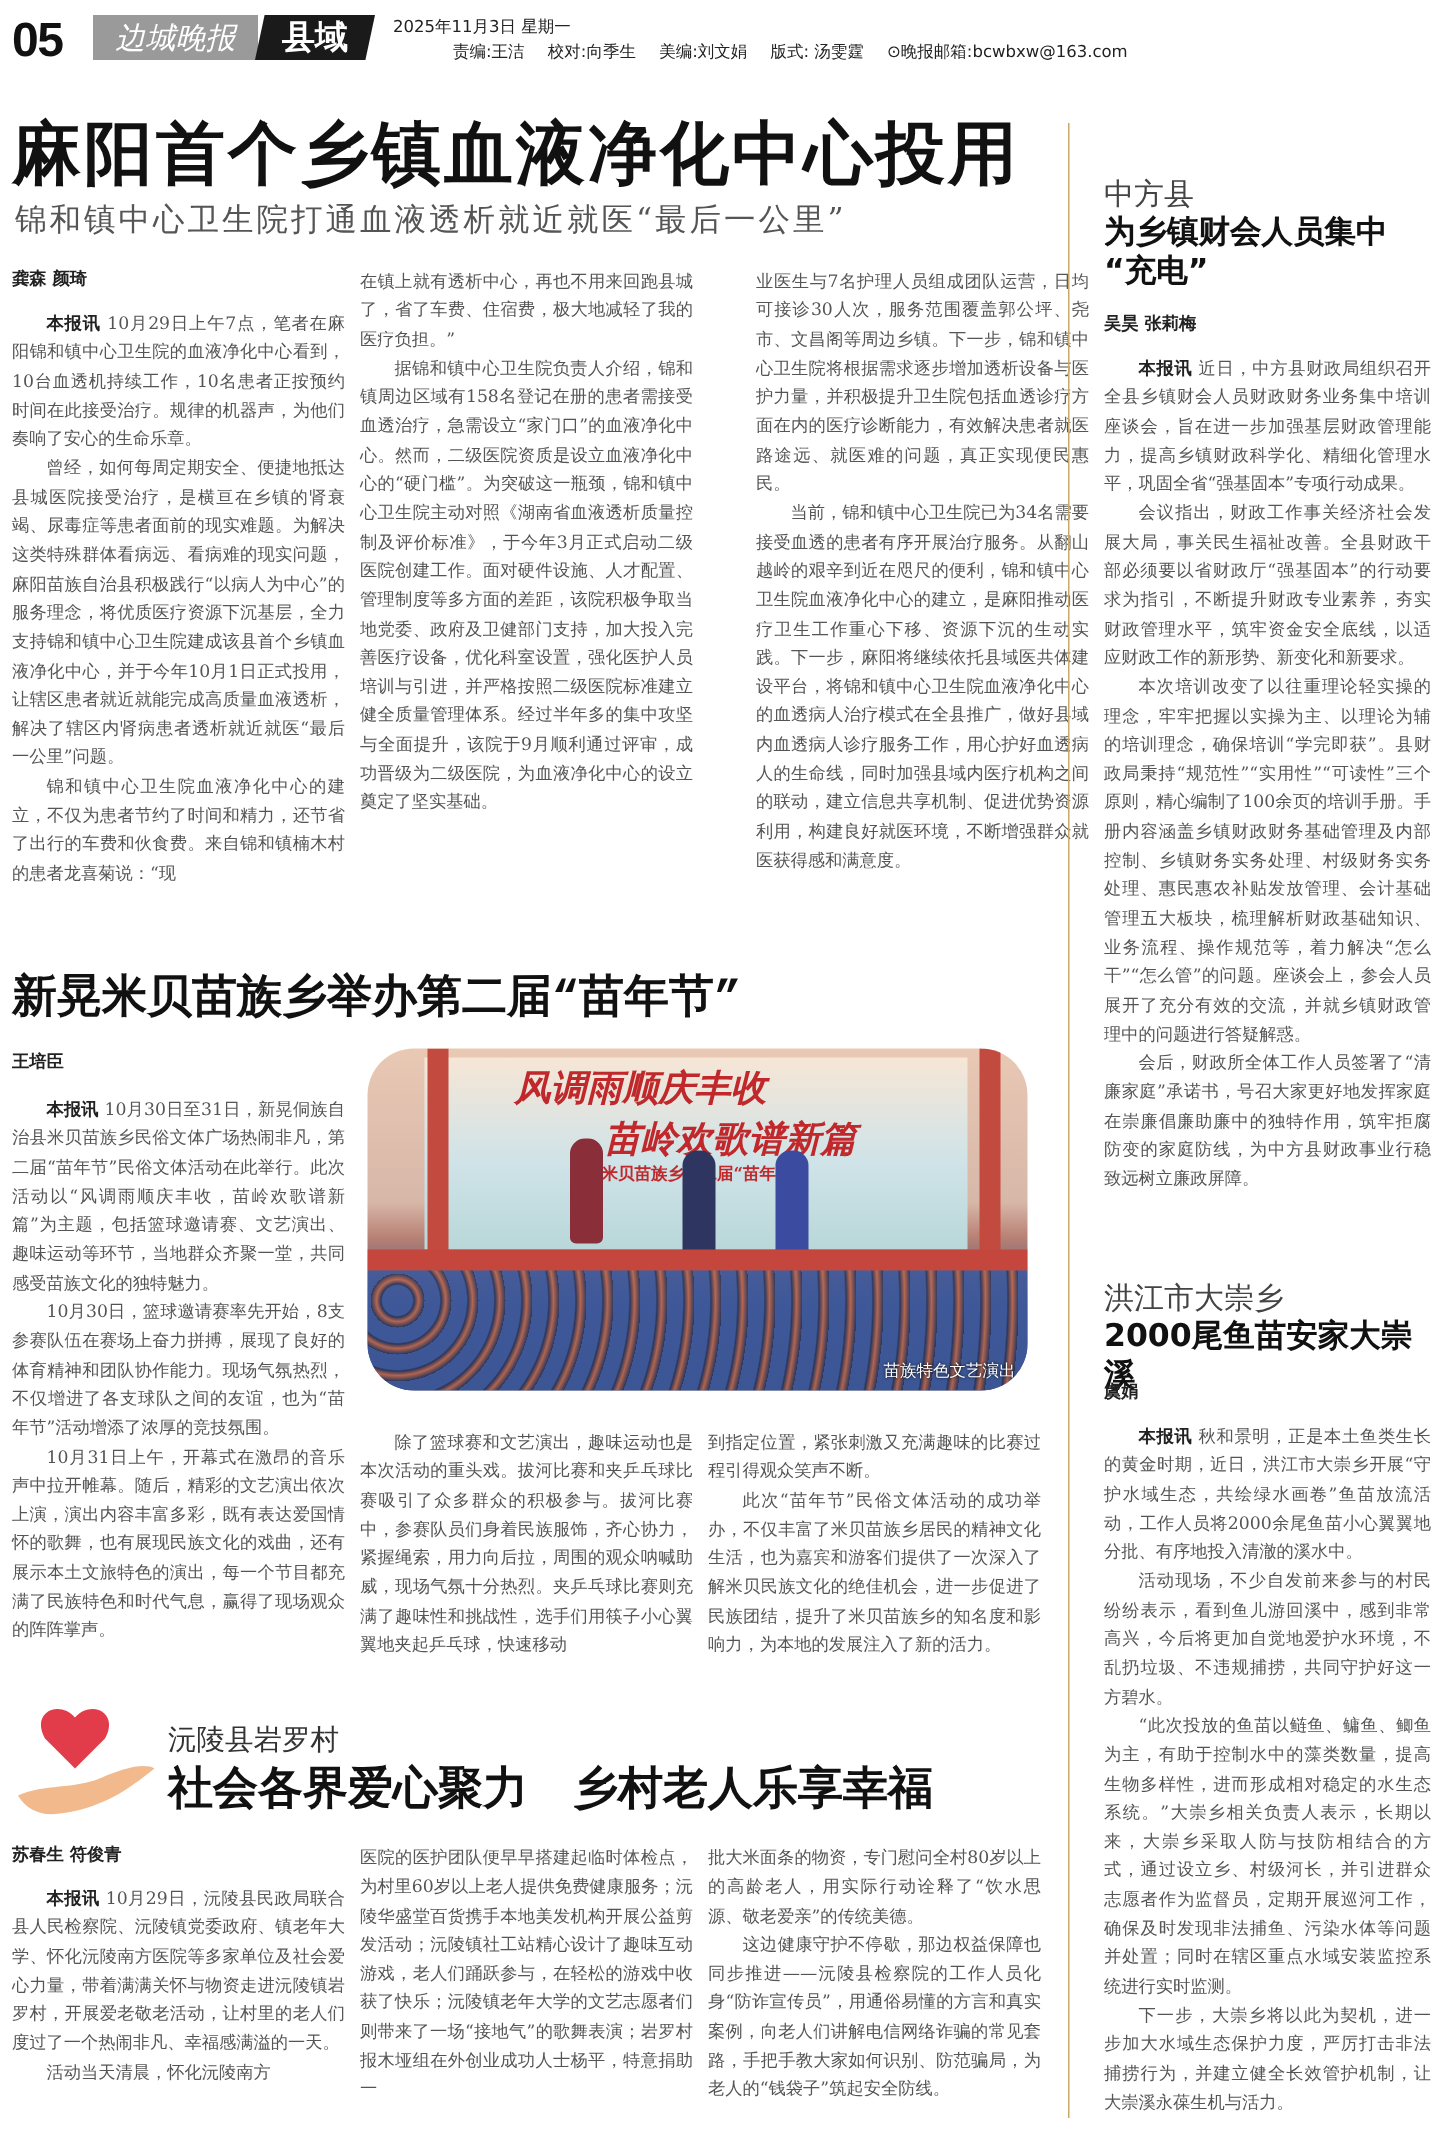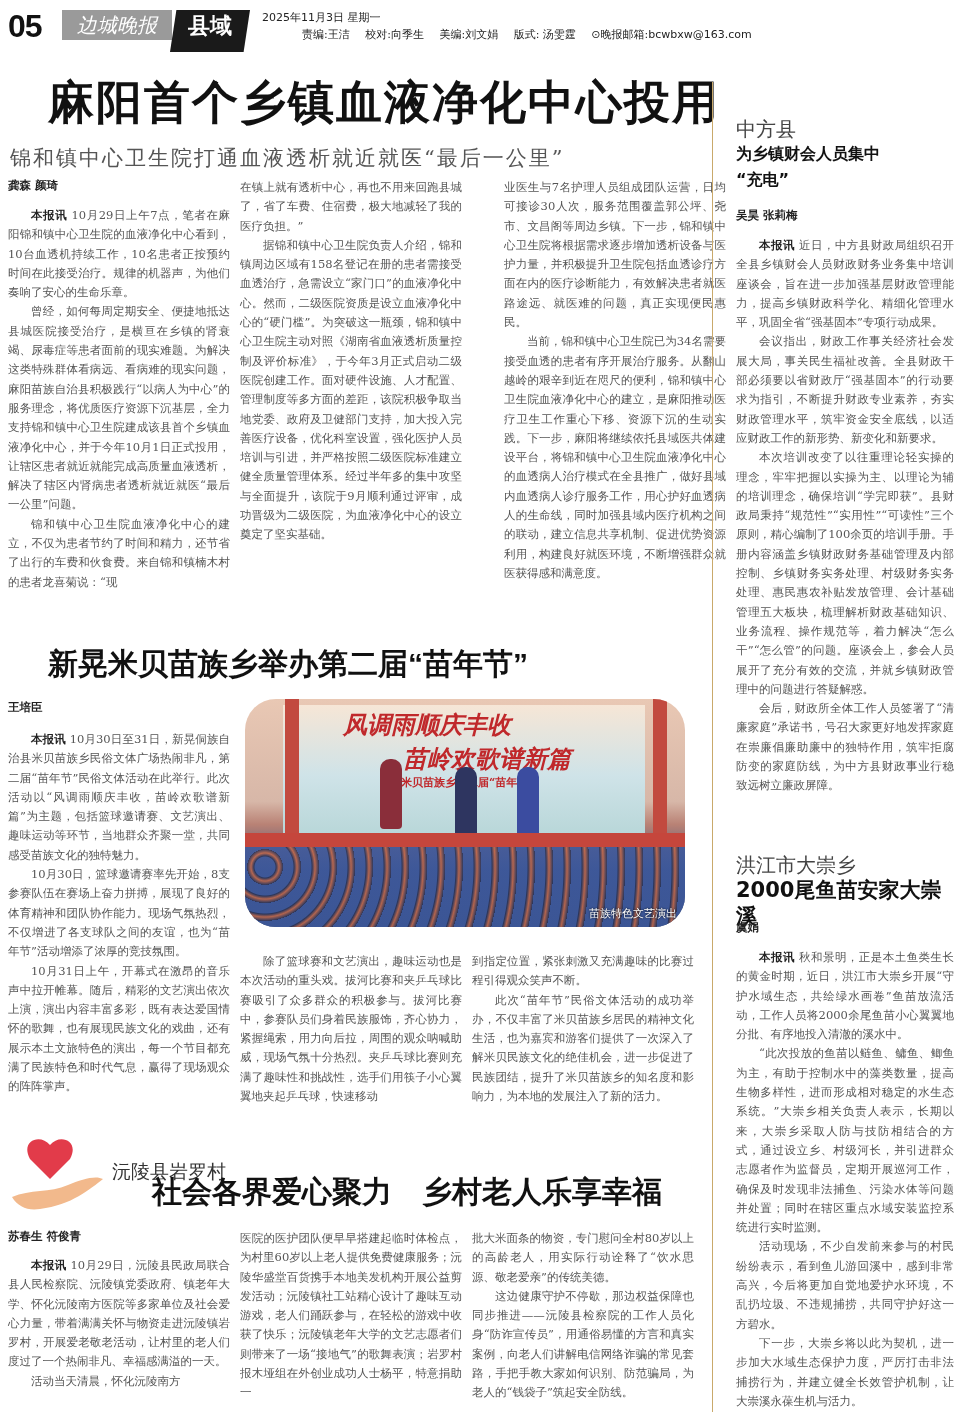--- a/index.html
+++ b/index.html
@@ -1,34 +1,34 @@
 <!DOCTYPE html>
 <html><head>
 <meta charset="utf-8">
 <style>
   html,body{margin:0;padding:0;background:#fff;}
   body{width:960px;height:1422px;position:relative;overflow:hidden;font-family:"DejaVu Sans","Liberation Sans",sans-serif;color:#333;}
   .abs{position:absolute;}
   
   .page-num{left:8px;top:8px;font-family:"Liberation Sans",sans-serif;font-weight:bold;font-size:32px;color:#111;letter-spacing:-1px;}
   .brand{left:62px;top:10px;width:110px;height:30px;background:#9a9a9a;color:#fff;font-family:"DejaVu Serif",serif;font-style:italic;font-size:20px;line-height:30px;text-align:center;}
-  .section-tag{left:170px;top:10px;width:80px;height:42px;background:#1a1a1a;color:#fff;font-family:"DejaVu Serif",serif;font-weight:bold;font-size:22px;line-height:30px;text-align:center;clip-path:polygon(8% 0,100% 0,92% 100%,0 100%);}
+  .section-tag{left:170px;top:10px;width:80px;height:30px;background:#1a1a1a;color:#fff;font-family:"DejaVu Serif",serif;font-weight:bold;font-size:22px;line-height:30px;text-align:center;clip-path:polygon(8% 0,100% 0,92% 100%,0 100%);}
   .date{left:262px;top:10px;font-size:11px;color:#222;}
   .credits{left:262px;top:27px;font-size:11px;color:#222;white-space:nowrap;margin-left:40px;}
   .credits span{margin-right:12px;}
   
-  .h1{font-family:Liberation Sans, sans-serif;font-weight:bold;color:#111;white-space:nowrap;margin-left:40px;}
-  .sub{font-family:"DejaVu Serif",serif;color:#555;white-space:nowrap;margin-top:12px;}
+  .h1{font-family:Liberation Mono, monospace;font-weight:bold;color:#111;white-space:nowrap;}
+  .sub{font-family:"DejaVu Serif",serif;color:#555;white-space:nowrap;}
   .byline{font-weight:bold;font-size:11.5px;color:#222;}
   .col{font-family:"DejaVu Serif",serif;font-size:11.5px;line-height:19.3px;color:#555;text-align:justify;}
   .col p{margin:0;text-indent:2em;}
   .col p b{color:#222;}
   .vline{background:#c9a96b;width:1px;}
   .side-kicker{font-family:"DejaVu Serif",serif;font-size:20px;color:#444;}
-  .side-title{font-family:"DejaVu Sans",sans-serif;font-weight:bold;font-size:16px;color:#111;line-height:26px;}
+  .side-title{font-family:"DejaVu Sans",sans-serif;font-weight:bold;font-size:21px;color:#111;line-height:26px;}
   .photo{overflow:hidden;background:linear-gradient(180deg,#e9c8b4 0%,#d7b7a8 45%,#b98275 55%,#3b4a78 75%,#2b3a63 100%);}
   .banner{position:absolute;left:38px;top:6px;right:40px;height:128px;background:linear-gradient(180deg,#f6e6d6 0%,#cfe3e8 55%,#b9d7d9 100%);}
   .banner-line1{position:absolute;left:60px;top:4px;font-family:"DejaVu Serif",serif;font-size:24px;color:#c0282b;font-weight:bold;font-style:italic;}
   .banner-line2{position:absolute;left:120px;top:38px;font-family:"DejaVu Serif",serif;font-size:24px;color:#c0282b;font-weight:bold;font-style:italic;}
   .banner-line3{position:absolute;left:118px;top:70px;font-family:"DejaVu Serif",serif;font-size:11px;color:#c0282b;font-weight:bold;}
   .stage{position:absolute;left:0;right:0;top:134px;height:14px;background:#c5463c;}
   .crowd{position:absolute;left:0;right:0;top:148px;bottom:0;background:repeating-radial-gradient(circle at 20px 20px,#3e5a9e 0,#3e5a9e 10px,#2a3458 11px,#c86b4a 14px,#2a3458 18px);opacity:.85;}
   .performer{position:absolute;width:22px;height:70px;border-radius:10px 10px 4px 4px;}
   .pillar{position:absolute;top:0;width:14px;height:145px;background:#c24a3f;}
   .caption{position:absolute;right:8px;bottom:6px;color:#fff;font-size:11px;text-shadow:0 0 2px #000;}
@@ -131,16 +131,16 @@
   <p>会议指出，财政工作事关经济社会发展大局，事关民生福祉改善。全县财政干部必须要以省财政厅“强基固本”的行动要求为指引，不断提升财政专业素养，夯实财政管理水平，筑牢资金安全底线，以适应财政工作的新形势、新变化和新要求。</p>
   <p>本次培训改变了以往重理论轻实操的理念，牢牢把握以实操为主、以理论为辅的培训理念，确保培训“学完即获”。县财政局秉持“规范性”“实用性”“可读性”三个原则，精心编制了100余页的培训手册。手册内容涵盖乡镇财政财务基础管理及内部控制、乡镇财务实务处理、村级财务实务处理、惠民惠农补贴发放管理、会计基础管理五大板块，梳理解析财政基础知识、业务流程、操作规范等，着力解决“怎么干”“怎么管”的问题。座谈会上，参会人员展开了充分有效的交流，并就乡镇财政管理中的问题进行答疑解惑。</p>
   <p>会后，财政所全体工作人员签署了“清廉家庭”承诺书，号召大家更好地发挥家庭在崇廉倡廉助廉中的独特作用，筑牢拒腐防变的家庭防线，为中方县财政事业行稳致远树立廉政屏障。</p>
 </div>
 
 <div class="abs side-kicker" style="left:736px;top:852px;">洪江市大崇乡</div>
 <div class="abs side-title" style="left:736px;top:877px;font-size:21px;">2000尾鱼苗安家大崇溪</div>
 <div class="abs byline" style="left:736px;top:920px;">虞娟</div>
 <div class="abs col" style="left:736px;top:948px;width:218px;">
   <p><b>本报讯</b>&nbsp;<span>秋和景明，正是本土鱼类生长的黄金时期，近日，洪江市大崇乡开展“守护水域生态，共绘绿水画卷”鱼苗放流活动，工作人员将2000余尾鱼苗小心翼翼地分批、有序地投入清澈的溪水中。</span></p>
+  <p>活动现场，不少自发前来参与的村民纷纷表示，看到鱼儿游回溪中，感到非常高兴，今后将更加自觉地爱护水环境，不乱扔垃圾、不违规捕捞，共同守护好这一方碧水。</p>
   <p>“此次投放的鱼苗以鲢鱼、鳙鱼、鲫鱼为主，有助于控制水中的藻类数量，提高生物多样性，进而形成相对稳定的水生态系统。”大崇乡相关负责人表示，长期以来，大崇乡采取人防与技防相结合的方式，通过设立乡、村级河长，并引进群众志愿者作为监督员，定期开展巡河工作，确保及时发现非法捕鱼、污染水体等问题并处置；同时在辖区重点水域安装监控系统进行实时监测。</p>
-  <p>活动现场，不少自发前来参与的村民纷纷表示，看到鱼儿游回溪中，感到非常高兴，今后将更加自觉地爱护水环境，不乱扔垃圾、不违规捕捞，共同守护好这一方碧水。</p>
   <p>下一步，大崇乡将以此为契机，进一步加大水域生态保护力度，严厉打击非法捕捞行为，并建立健全长效管护机制，让大崇溪永葆生机与活力。</p>
 </div>
 
 </body></html>

